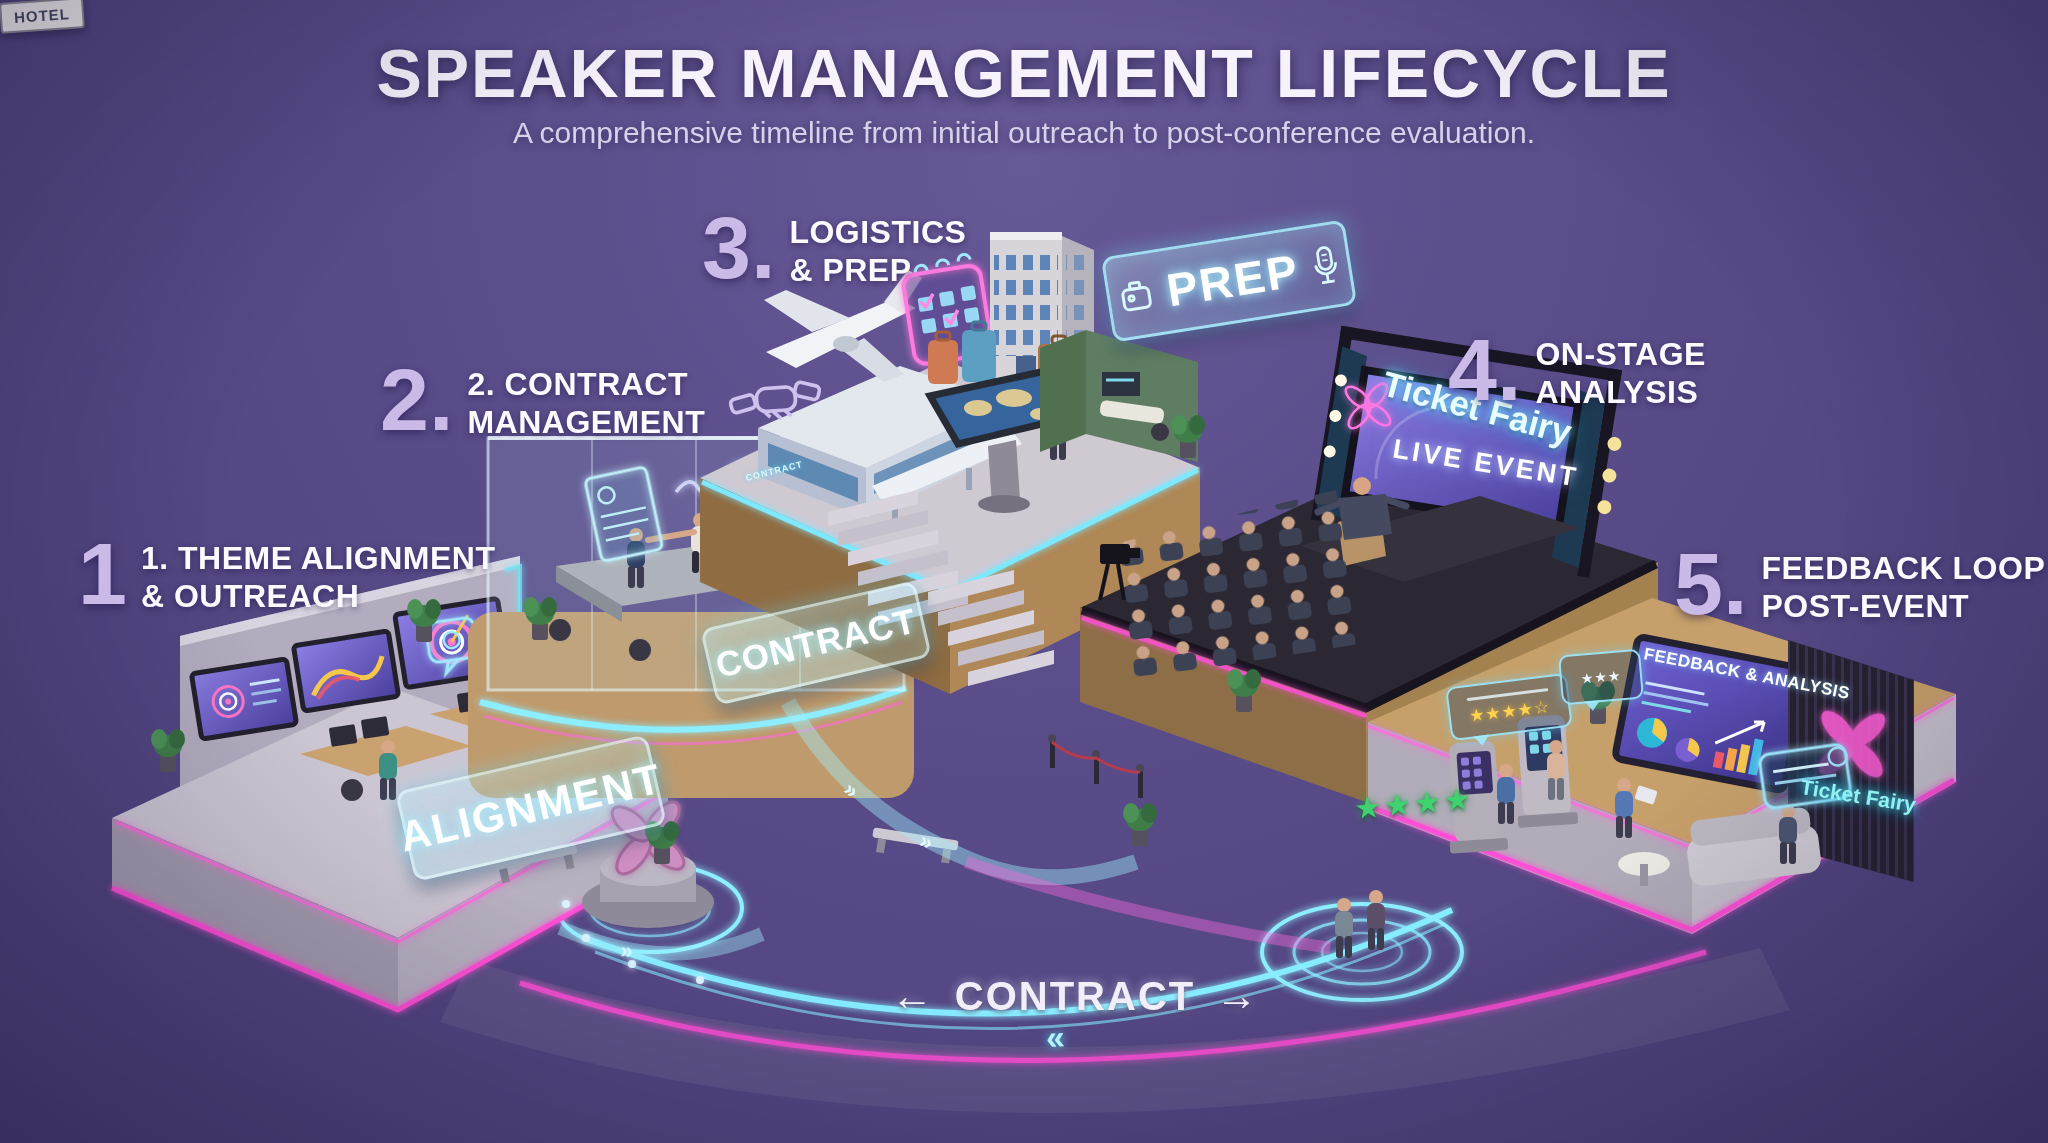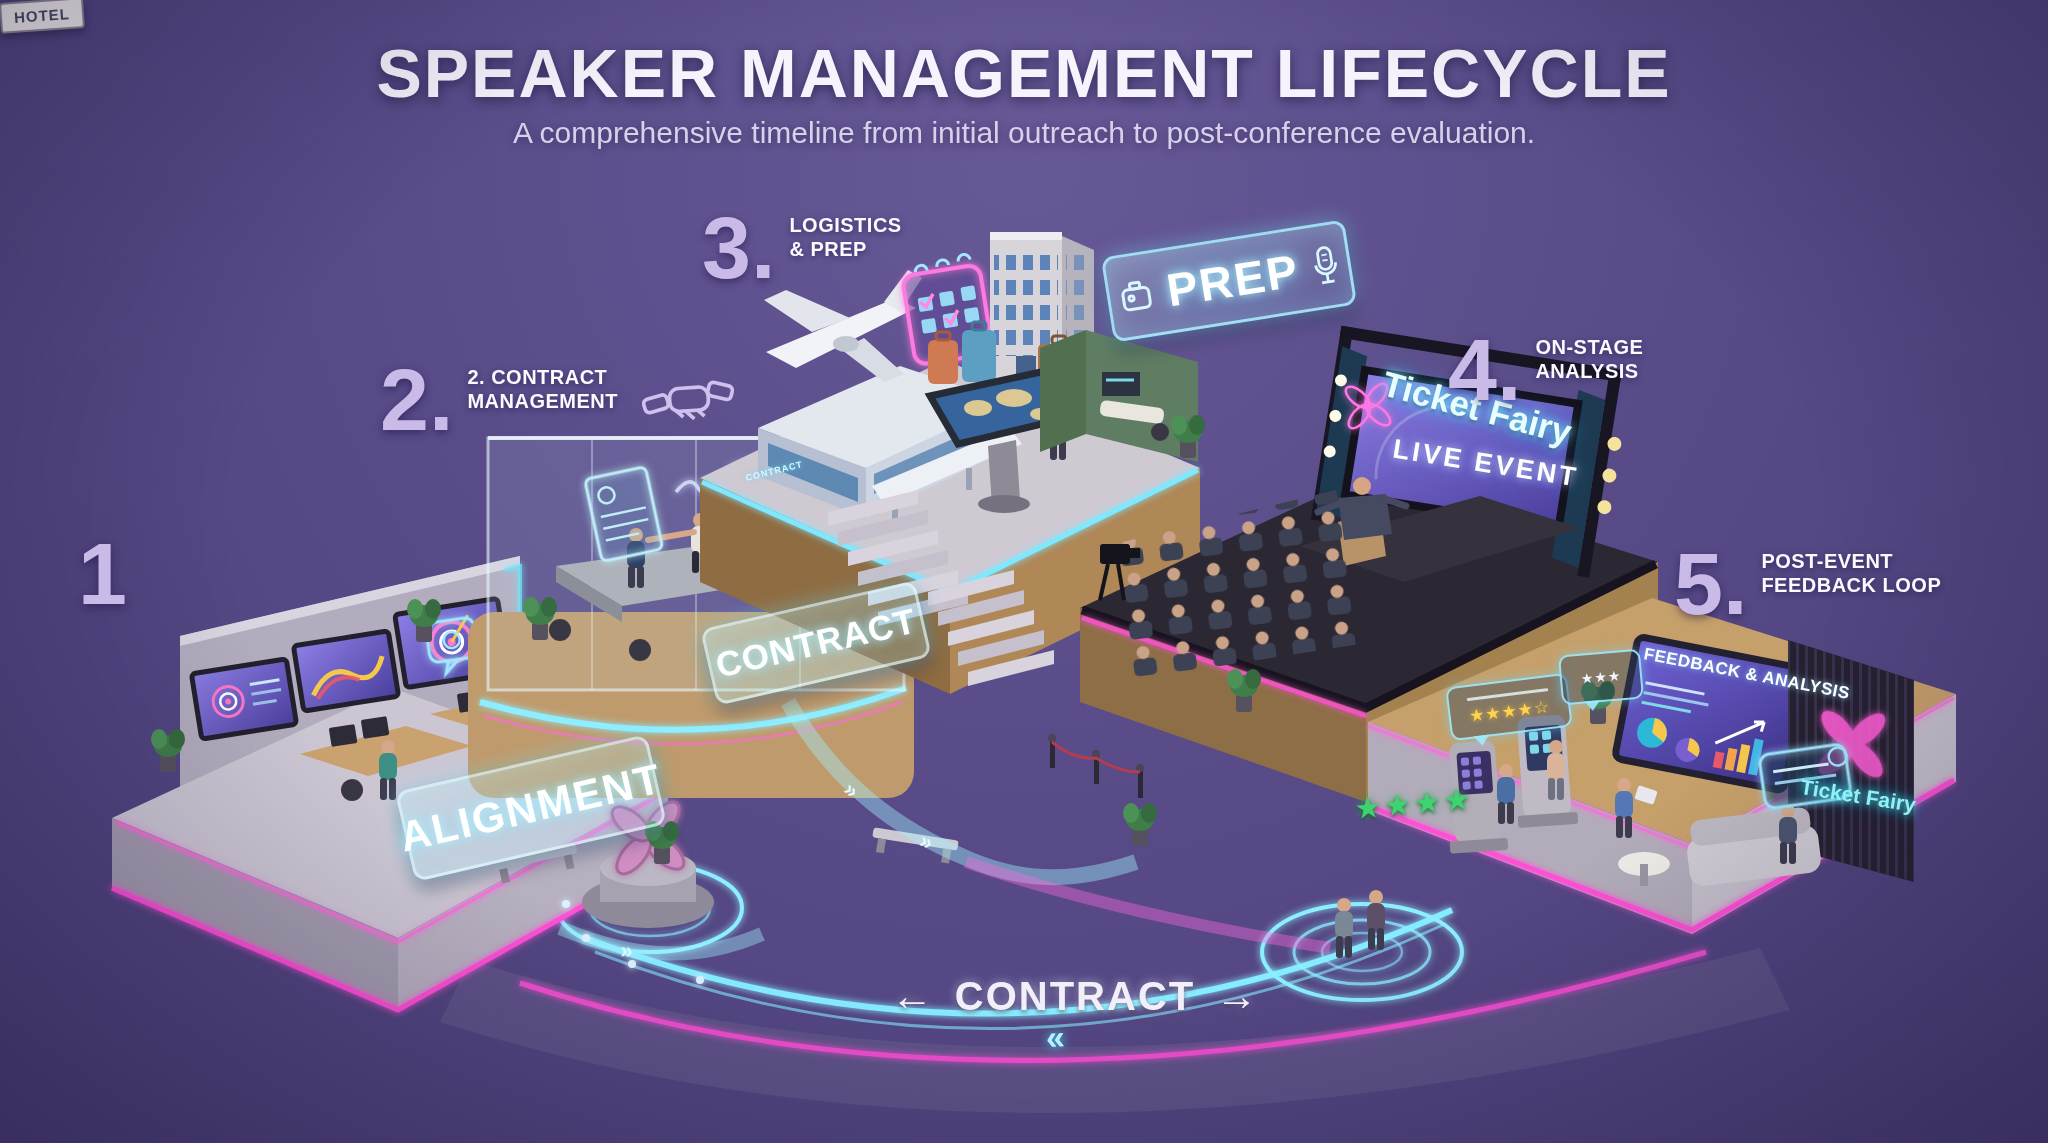--- a/index.html
+++ b/index.html
@@ -13,21 +13,21 @@
   .scene{position:absolute;left:0;top:0;}
   
   .title{position:absolute;top:34px;left:0;width:100%;text-align:center;color:#f6f3fc;
     font-size:68px;font-weight:800;letter-spacing:2px;text-shadow:0 3px 12px rgba(25,15,55,.6);}
   .subtitle{position:absolute;top:116px;left:0;width:100%;text-align:center;color:#d9d1ec;
     font-size:30px;font-weight:400;text-shadow:0 2px 8px rgba(25,15,55,.45);}
   
   .stage-label{position:absolute;display:flex;gap:14px;align-items:flex-start;z-index:30;}
   .stage-num{font-size:88px;font-weight:800;color:#c9bae8;line-height:.78;
     text-shadow:0 3px 8px rgba(30,18,70,.55);}
-  .stage-lines{display:flex;flex-direction:column;color:#fbfaff;font-size:20px;font-weight:800;
+  .stage-lines{display:flex;flex-direction:column;color:#fbfaff;font-size:32px;font-weight:800;
     line-height:1.18;letter-spacing:.5px;text-shadow:0 2px 6px rgba(30,18,70,.55);}
   .label-icon{margin-left:10px;margin-top:-4px;}
   
   .sign{position:absolute;display:flex;align-items:center;justify-content:center;z-index:25;
     border-radius:12px;}
   .glass{background:linear-gradient(160deg, rgba(205,245,255,.30), rgba(140,215,240,.10));
     border:3px solid rgba(225,250,255,.65);
     box-shadow:0 0 20px rgba(120,230,255,.45), inset 0 0 24px rgba(150,240,255,.28),0 10px 18px rgba(20,10,40,.35);}
   .sign .txt{color:#ffffff;font-weight:800;
     text-shadow:0 0 10px rgba(180,245,255,.95),0 0 24px rgba(110,220,255,.75);}
@@ -519,20 +519,24 @@
       <circle cx="700" cy="980" r="4"></circle>
         <circle cx="566" cy="904" r="4"></circle>
     </g>
   </svg>
 
   <div class="title">SPEAKER MANAGEMENT LIFECYCLE</div>
   <div class="subtitle">A comprehensive timeline from initial outreach to post-conference evaluation.</div>
 
   <div class="stage-label" style="left:78px;top:540px">
     <span class="stage-num">1</span>
+    <span class="stage-lines">
+      <span>1. THEME ALIGNMENT</span>
+      <span>&amp; OUTREACH</span>
+    </span>
   </div>
   <div class="stage-label" style="left:380px;top:366px">
     <span class="stage-num">2.</span>
     <span class="stage-lines">
       <span>2. CONTRACT</span>
       <span>MANAGEMENT</span>
     </span>
     <svg class="label-icon" width="92" height="68" viewBox="0 0 100 74">
       <g fill="none" stroke="#cfc1ee" stroke-width="4" stroke-linejoin="round">
         <rect x="2" y="38" width="26" height="15" rx="5" transform="rotate(-16 15 45)"></rect>
@@ -552,22 +556,22 @@
   <div class="stage-label" style="left:1448px;top:336px">
     <span class="stage-num">4.</span>
     <span class="stage-lines">
       <span>ON-STAGE</span>
       <span>ANALYSIS</span>
     </span>
   </div>
   <div class="stage-label" style="left:1674px;top:550px">
     <span class="stage-num">5.</span>
     <span class="stage-lines">
+      <span>FEEDBACK LOOP</span>
       <span>POST-EVENT</span>
-      <span>FEEDBACK LOOP</span>
     </span>
   </div>
 
   <div class="sign glass sign-alignment">
     <span class="txt">ALIGNMENT</span>
   </div>
   <div class="sign glass sign-contract">
     <span class="txt">CONTRACT</span>
   </div>
   <div class="sign glass sign-prep">

